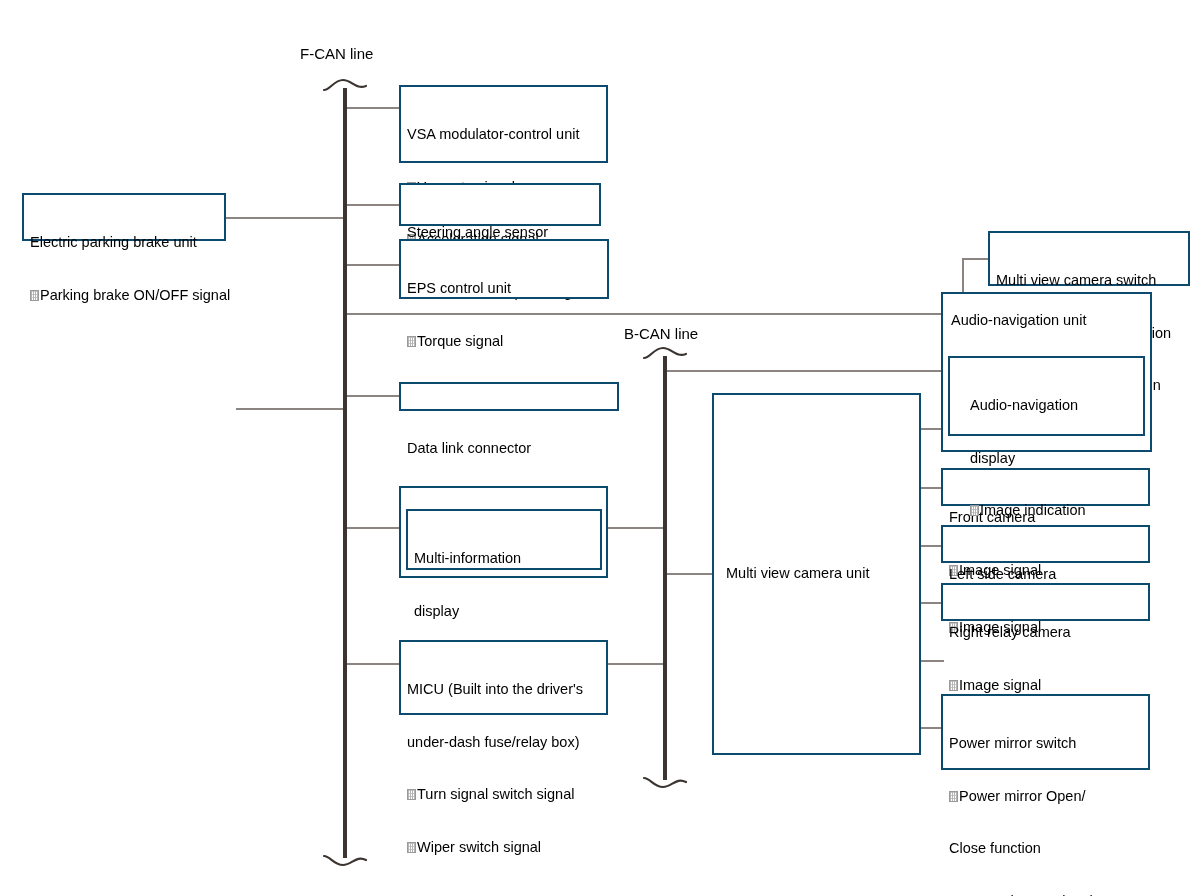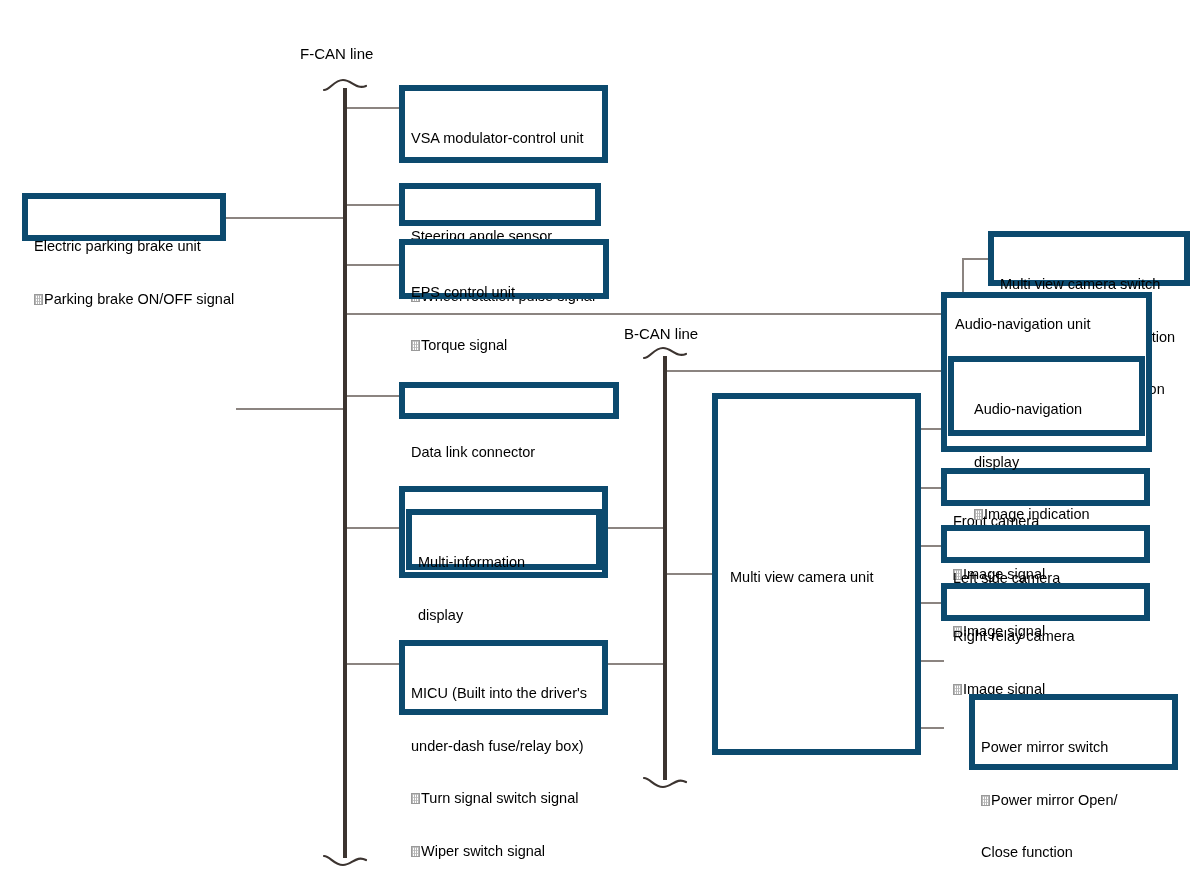--- a/index.html
+++ b/index.html
@@ -13,21 +13,21 @@
     width: 1200px;
     height: 896px;
     background: #ffffff;
     font-family: "Liberation Sans", sans-serif;
     overflow: hidden;
   }
   
   .box {
     position: absolute;
     box-sizing: border-box;
-    border: 6px solid #0c4a6e;
+    border: 2px solid #0c4a6e;
     background: #ffffff;
     color: #000000;
     font-size: 14.5px;
     line-height: 17.5px;
     padding: 4px 0 4px 6px;
     white-space: pre;
     z-index: 5;
   }
   .label {
     position: absolute;
@@ -202,20 +202,20 @@
     <span class="blist">Left side camera</span>
     <span class="blist"><span class="bullet"></span><span>Image signal</span></span>
   </div>
 
   <div class="box" style="left:941px; top:583px; width:209px; height:38px;">
     <span class="blist">Right relay camera</span>
     <span class="blist"><span class="bullet"></span><span>Image signal</span></span>
   </div>
 
 
-  <div class="box" style="left:941px; top:694px; width:209px; height:76px;margin-left:28px;">
+  <div class="box" style="left:941px; top:694px; width:209px; height:76px;">
     <span class="blist">Power mirror switch</span>
     <span class="blist"><span class="bullet"></span><span>Power mirror Open/</span></span>
     <span class="blist">Close function</span>
     <span class="blist"><span class="bullet"></span><span>Image change signal</span></span>
   </div>
 
 </div>
 
 </body></html>

